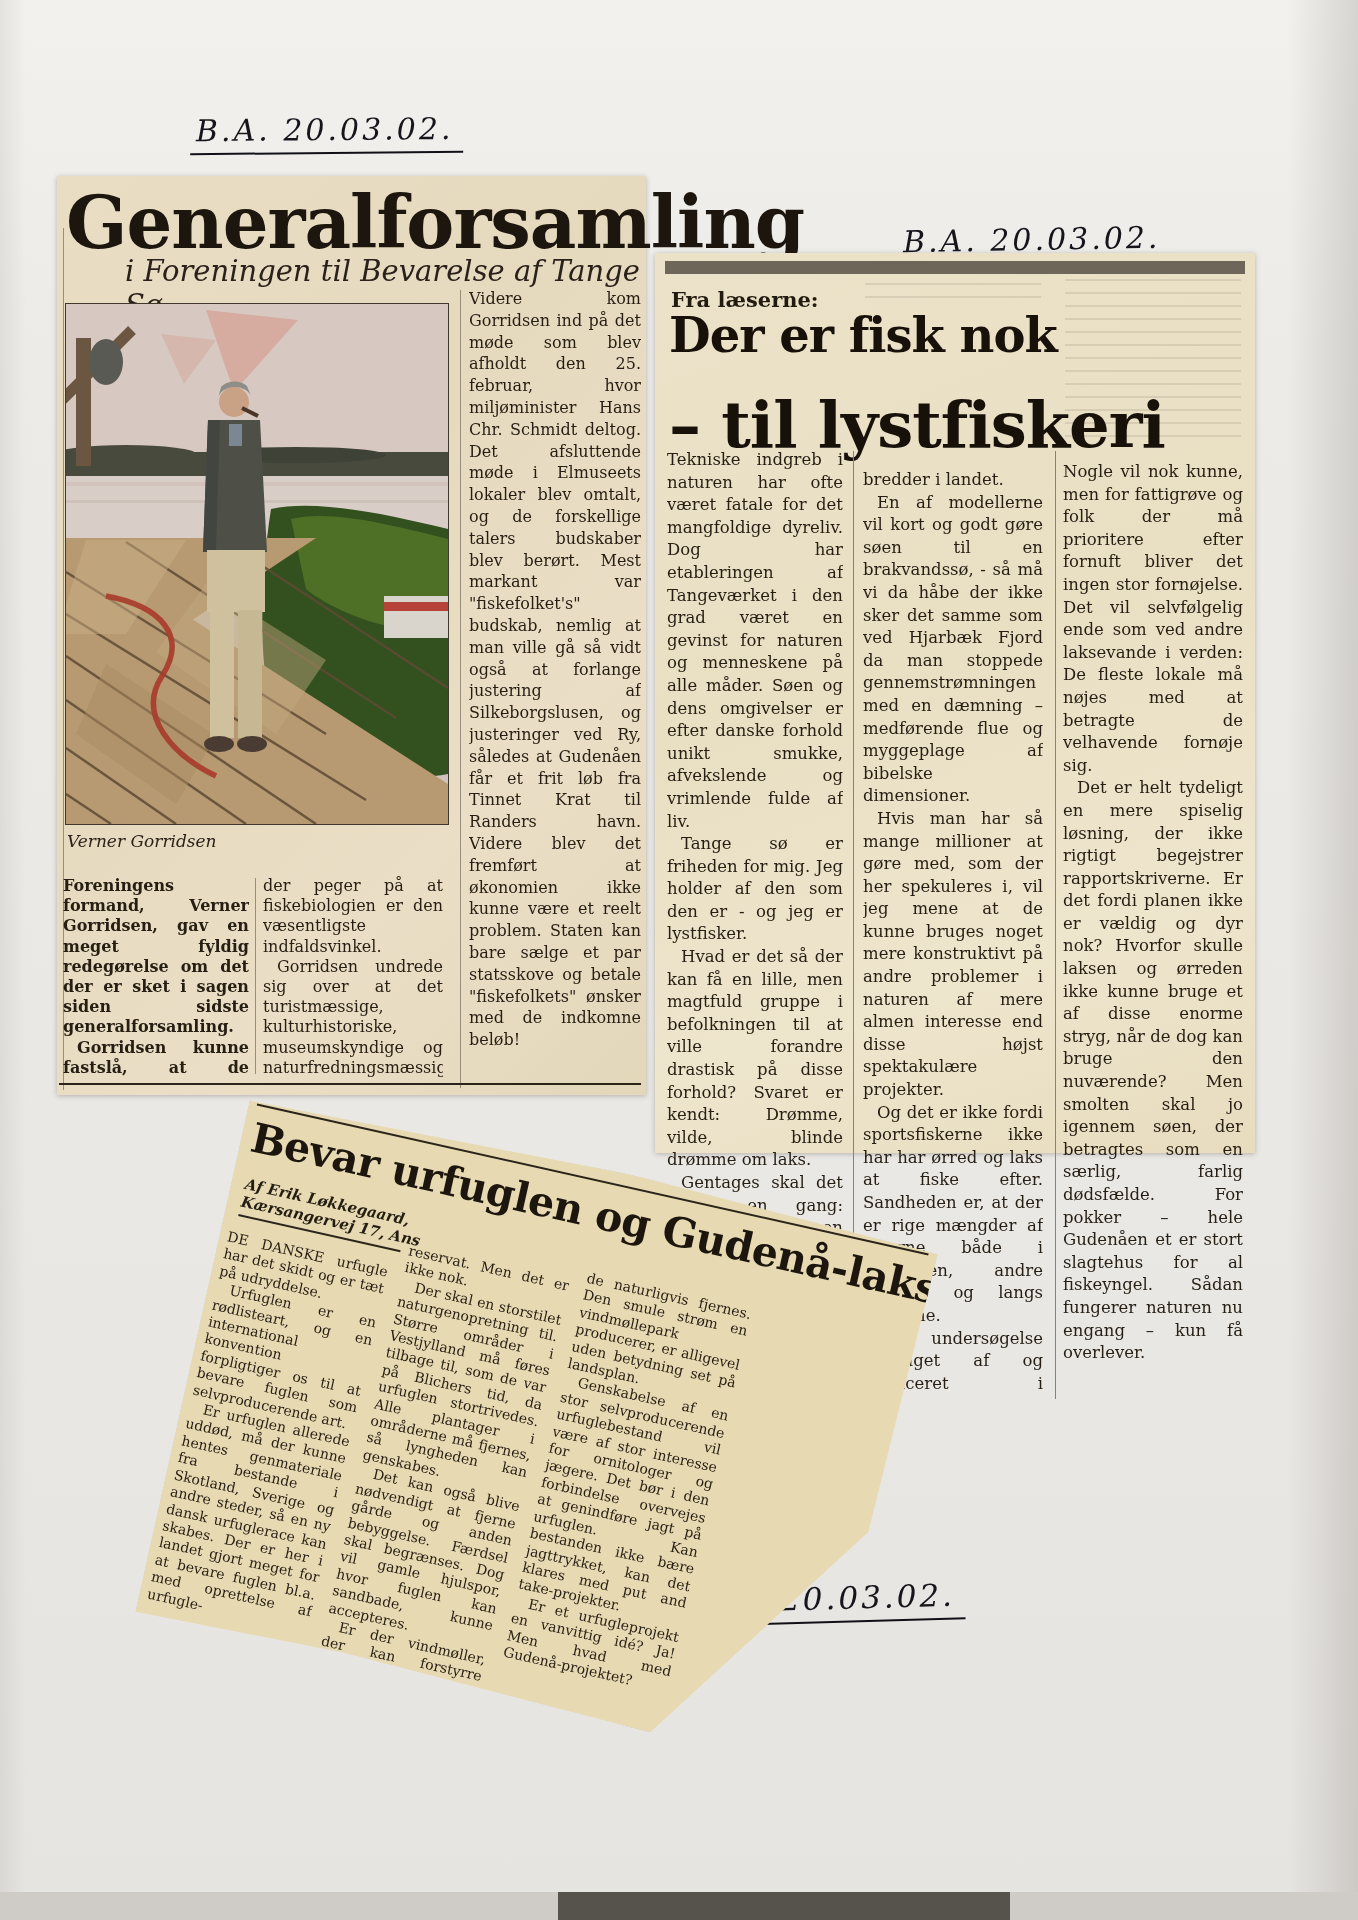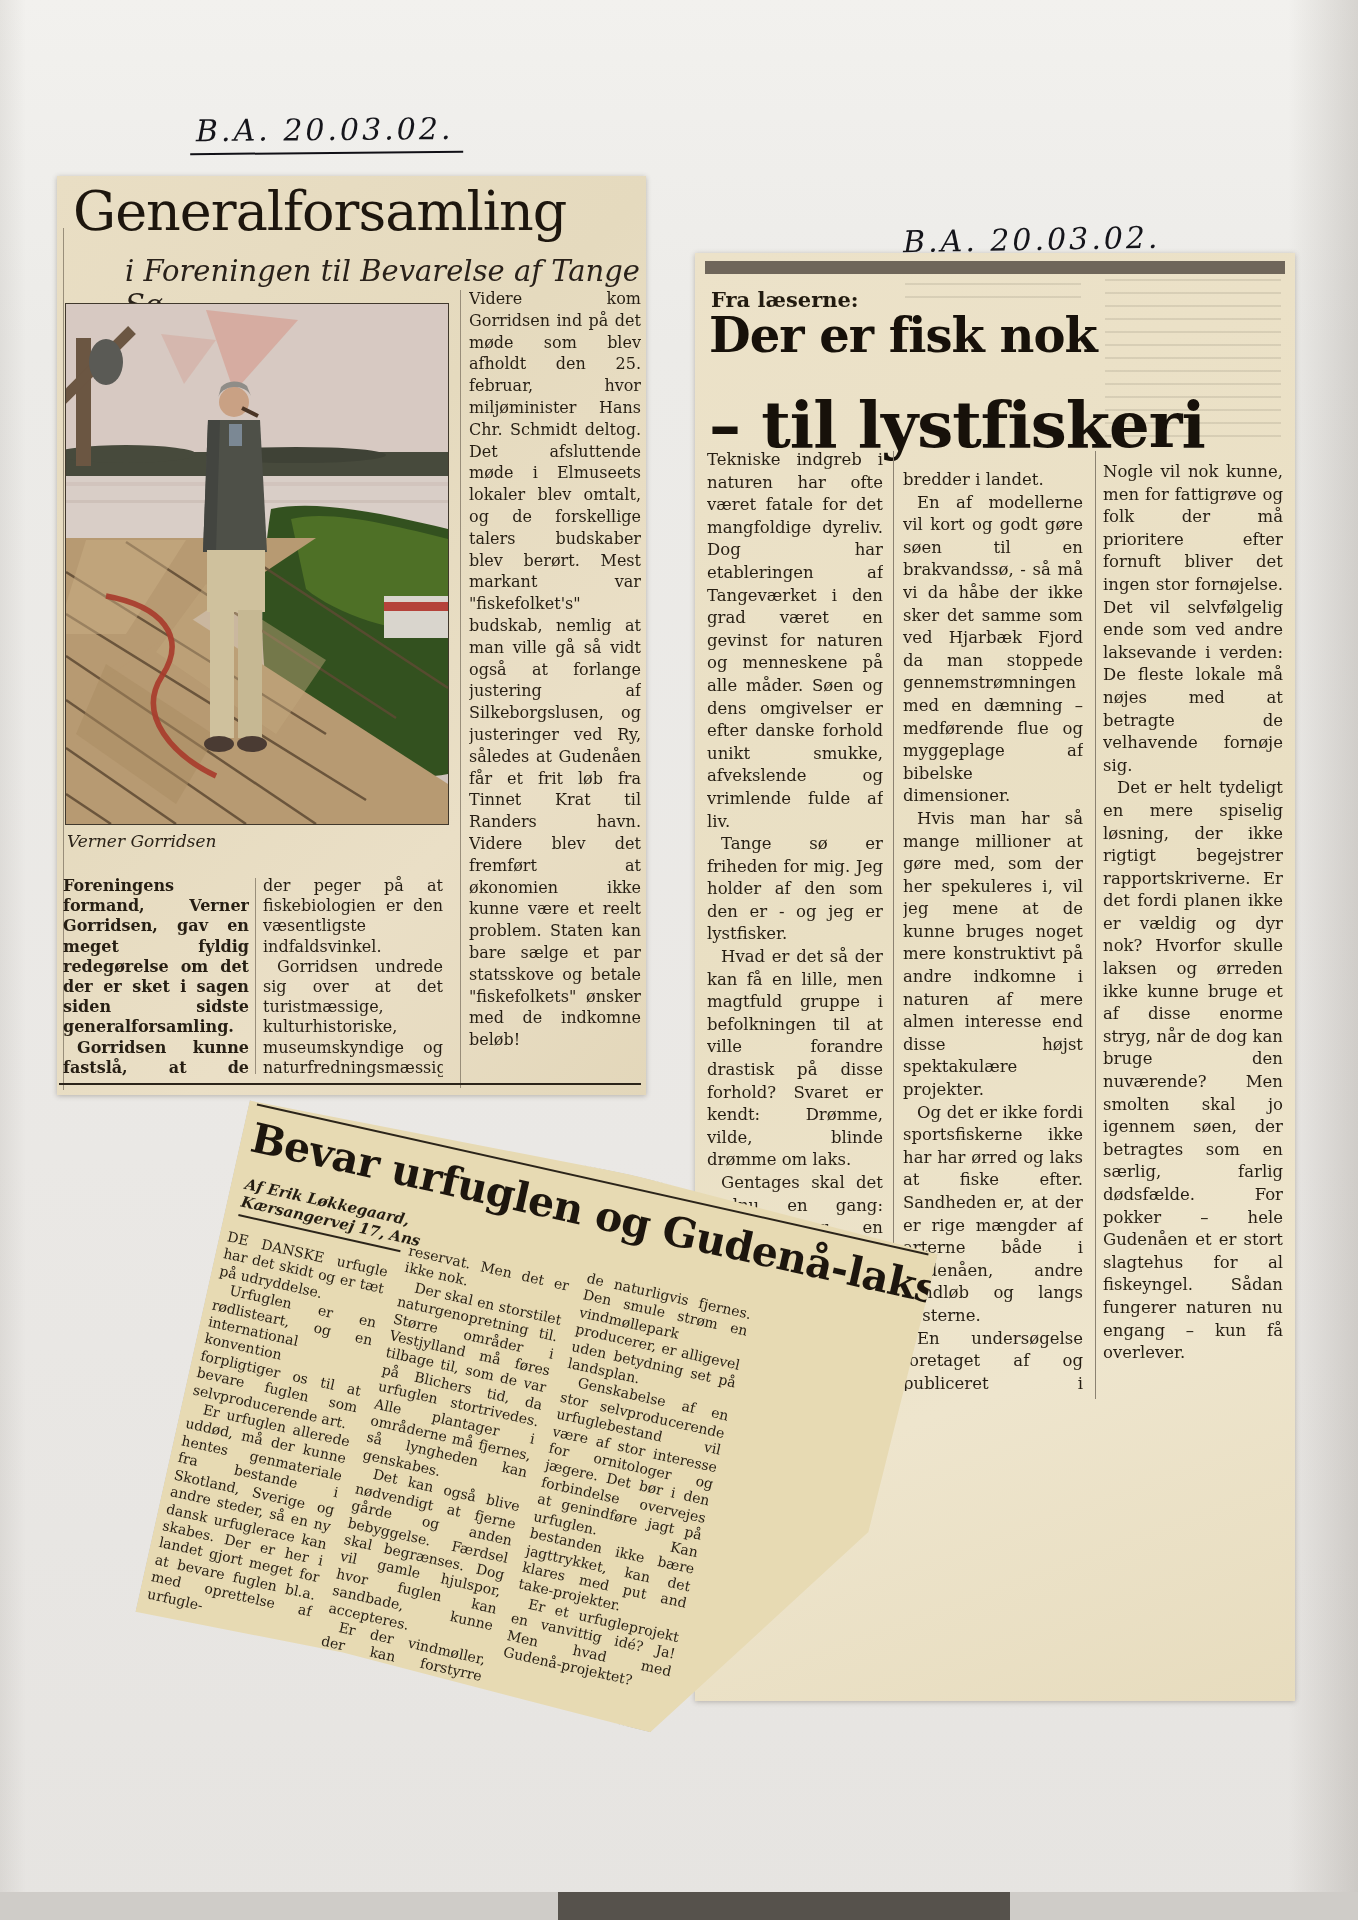--- a/index.html
+++ b/index.html
@@ -19,36 +19,36 @@
   .underlined{border-bottom:2.5px solid #101016;padding:0 10px 5px 6px;}
 
   
   .clip{position:absolute;box-shadow:0 1px 5px rgba(60,50,35,.30);}
   .ink{color:#251d12;}
 
   
   #clip-general{left:57px;top:176px;width:589px;height:919px;
         background:linear-gradient(135deg,#e9dec4 0%,#e5dabe 40%,#eadfc6 70%,#e3d7ba 100%);}
   .gf-vrule{position:absolute;width:1px;background:#7d7362;opacity:.75;}
-  .gf-headline{position:absolute;left:16px;top:4px;font-size:54px;font-weight:normal;
+  .gf-headline{position:absolute;left:9px;top:4px;font-size:72px;font-weight:bold;
         letter-spacing:-1px;color:#1d160e;}
   .gf-subtitle{position:absolute;left:68px;top:78px;font-size:29px;font-style:italic;color:#29211a;}
   .gf-photo{position:absolute;left:8px;top:127px;width:382px;height:520px;border:1px solid #40382c;
         background:#cfc3bb;overflow:hidden;}
   .gf-caption{position:absolute;left:10px;top:655px;font-size:17px;font-style:italic;color:#2a2218;}
   .newscol{position:absolute;text-align:justify;overflow:hidden;color:#261e13;}
   .newscol p{margin:0;text-indent:14px;}
   .newscol p:first-child{text-indent:0;}
   .gf-col{left:412px;top:112px;width:172px;height:802px;font-size:16px;line-height:21.8px;}
   .gf-bcolA{left:6px;top:700px;width:186px;height:202px;font-size:16px;line-height:20.2px;font-weight:bold;}
   .gf-bcolB{left:206px;top:700px;width:180px;height:202px;font-size:16px;line-height:20.2px;}
   .gf-bottomrule{position:absolute;left:2px;top:907px;width:582px;height:2px;background:#2b241a;}
 
   
-  #clip-fisk{left:695px;top:253px;width:600px;height:1448px;
+  #clip-fisk{left:655px;top:253px;width:600px;height:900px;
         background:linear-gradient(160deg,#ece2c9 0%,#e9dfc3 45%,#eee5cd 75%,#e7dcbe 100%);}
   .fk-topbar{position:absolute;left:10px;top:8px;width:580px;height:13px;background:#6f665a;}
   .fk-kicker{position:absolute;left:16px;top:34px;font-size:21px;font-weight:bold;color:#221b10;}
   .fk-h1{position:absolute;left:14px;top:54px;font-size:48px;font-weight:bold;letter-spacing:-1px;color:#17110a;}
   .fk-h2{position:absolute;left:14px;top:134px;font-size:64px;font-weight:bold;letter-spacing:-1px;color:#17110a;}
   .fk-col{font-size:16.5px;line-height:22.6px;}
   .fk-col1{left:12px;top:196px;width:176px;height:942px;}
   .fk-col2{left:208px;top:216px;width:180px;height:922px;}
   .fk-col3{left:408px;top:208px;width:180px;height:942px;}
   .fk-vrule{position:absolute;width:1px;background:#8b8272;}
@@ -172,21 +172,21 @@
         <p>Tekniske indgreb i naturen har ofte været fatale for det mangfoldige dyreliv. Dog har etableringen af Tangeværket i den grad været en gevinst for naturen og menneskene på alle måder. Søen og dens omgivelser er efter danske forhold unikt smukke, afvekslende og vrimlende fulde af liv.</p>
         <p>Tange sø er friheden for mig. Jeg holder af den som den er - og jeg er lystfisker.</p>
         <p>Hvad er det så der kan få en lille, men magtfuld gruppe i befolkningen til at ville forandre drastisk på disse forhold? Svaret er kendt: Drømme, vilde, blinde drømme om laks.</p>
         <p>Gentages skal det endnu en gang: Laksen var en næsten fuldkommen saga blot, da Tangeværket blev bygget. Det er en kendsgerning.</p>
         <p>Nu vil man så – koste hvad det vil – have en selvreproduktiv laksestamme tilbage i hele åsystemet. Javel, men hvad får dog disse mennesker til at ville at de øvrige skatteborgere skal eksperimentere med kolossale millionbeløb for at tilfredsstille lige deres mest eksotiske drømme og lyster? Det forbavser mig og forarger mig, lystfisker eller ej.</p>
       </div>
     <div class="fk-vrule" style="left:198px;top:198px;height:942px;"></div>
     <div class="newscol fk-col fk-col2 ink">
         <p>bredder i landet.</p>
         <p>En af modellerne vil kort og godt gøre søen til en brakvandssø, - så må vi da håbe der ikke sker det samme som ved Hjarbæk Fjord da man stoppede gennemstrømningen med en dæmning – medførende flue og myggeplage af bibelske dimensioner.</p>
-        <p>Hvis man har så mange millioner at gøre med, som der her spekuleres i, vil jeg mene at de kunne bruges noget mere konstruktivt på andre indkomne i naturen af mere almen interesse end disse højst spektakulære projekter.</p>
+        <p>Hvis man har så mange millioner at gøre med, som der her spekuleres i, vil jeg mene at de kunne bruges noget mere konstruktivt på andre problemer i naturen af mere almen interesse end disse højst spektakulære projekter.</p>
         <p>Og det er ikke fordi sportsfiskerne ikke har har ørred og laks at fiske efter. Sandheden er, at der er rige mængder af arterne både i Gudenåen, andre vandløb og langs kysterne.</p>
         <p>En undersøgelse foretaget af og publiceret i "Sportsfiskeren" viser, at lystfiskerne kun benytter ca 30 % af den samlede danske kyst og vandløbsstrækning. Så spørger jeg: Hvad bavler de så om? Der er altså rigeligt med plads til alle, masser af ubenyttet fiskevand. Man skal bare bevæge sig.</p>
       </div>
     <div class="fk-vrule" style="left:400px;top:198px;height:948px;"></div>
     <div class="newscol fk-col fk-col3 ink">
       <div>
           <p>Nogle vil nok kunne, men for fattigrøve og folk der må prioritere efter fornuft bliver det ingen stor fornøjelse. Det vil selvfølgelig ende som ved andre laksevande i verden: De fleste lokale må nøjes med at betragte de velhavende fornøje sig.</p>
           <p>Det er helt tydeligt en mere spiselig løsning, der ikke rigtigt begejstrer rapportskriverne. Er det fordi planen ikke er vældig og dyr nok? Hvorfor skulle laksen og ørreden ikke kunne bruge et af disse enorme stryg, når de dog kan bruge den nuværende? Men smolten skal jo igennem søen, der betragtes som en særlig, farlig dødsfælde. For pokker – hele Gudenåen et er stort slagtehus for al fiskeyngel. Sådan fungerer naturen nu engang – kun få overlever.</p>
         </div>
 

